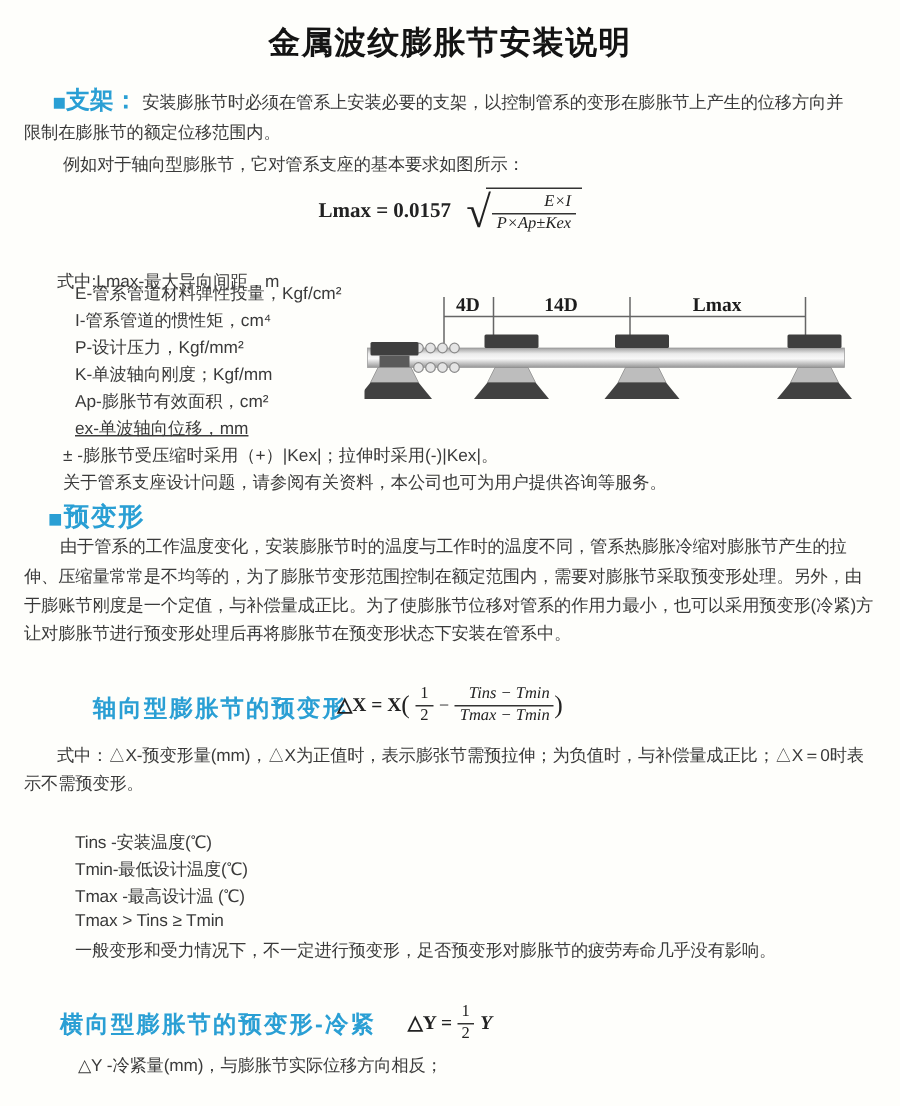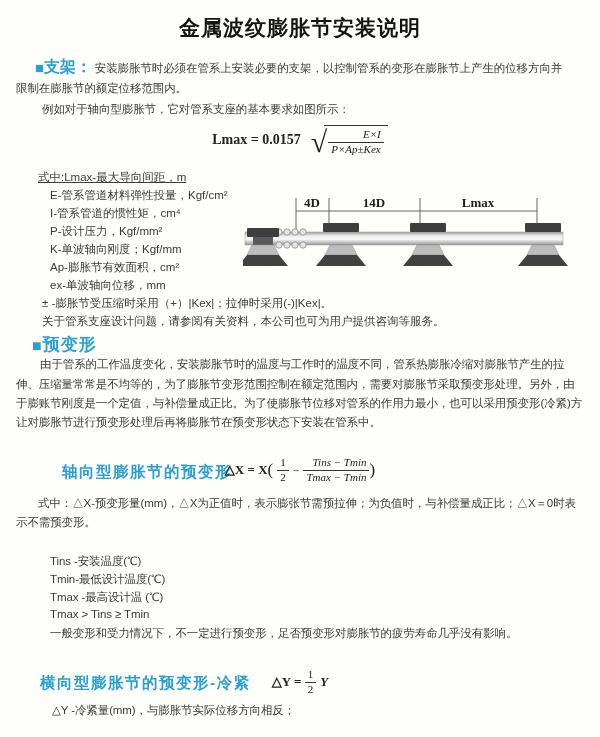--- a/index.html
+++ b/index.html
@@ -60,27 +60,27 @@
       <span class="radical-glyph">√</span>
       <span class="radicand">
         <span class="frac ital">
           <span class="num">E×I</span>
           <span class="den">P×Ap±Kex</span>
         </span>
       </span>
     </span>
   </div>
 
-  <div class="abs def-line" style="left:38px;top:170px;text-decoration:underline;">式中:Lmax-最大导向间距，m</div>
+  <div class="abs def-line" style="left:38px;top:180px;">式中:Lmax-最大导向间距，m</div>
   <div class="abs def-line" style="left:50px;top:188px;">E-管系管道材料弹性投量，Kgf/cm²</div>
   <div class="abs def-line" style="left:50px;top:206px;">I-管系管道的惯性矩，cm⁴</div>
   <div class="abs def-line" style="left:50px;top:224px;">P-设计压力，Kgf/mm²</div>
   <div class="abs def-line" style="left:50px;top:242px;">K-单波轴向刚度；Kgf/mm</div>
   <div class="abs def-line" style="left:50px;top:260px;">Ap-膨胀节有效面积，cm²</div>
-  <div class="abs def-line" style="left:50px;top:278px;">ex-单波轴向位移，mm</div>
+  <div class="abs def-line" style="left:50px;top:278px;text-decoration:underline;">ex-单波轴向位移，mm</div>
   <div class="abs def-line" style="left:42px;top:296px;">± -膨胀节受压缩时采用（+）|Kex|；拉伸时采用(-)|Kex|。</div>
   <div class="abs def-line" style="left:42px;top:314px;">关于管系支座设计问题，请参阅有关资料，本公司也可为用户提供咨询等服务。</div>
 
   <div class="abs" style="left:243px;top:192px;">
     <svg width="352" height="102" viewBox="0 0 352 102">
       <defs>
         <linearGradient id="pipeGrad" x1="0" y1="0" x2="0" y2="1">
           <stop offset="0" stop-color="#a0a0a0"></stop>
           <stop offset="0.3" stop-color="#ececec"></stop>
           <stop offset="0.55" stop-color="#f8f8f8"></stop>

